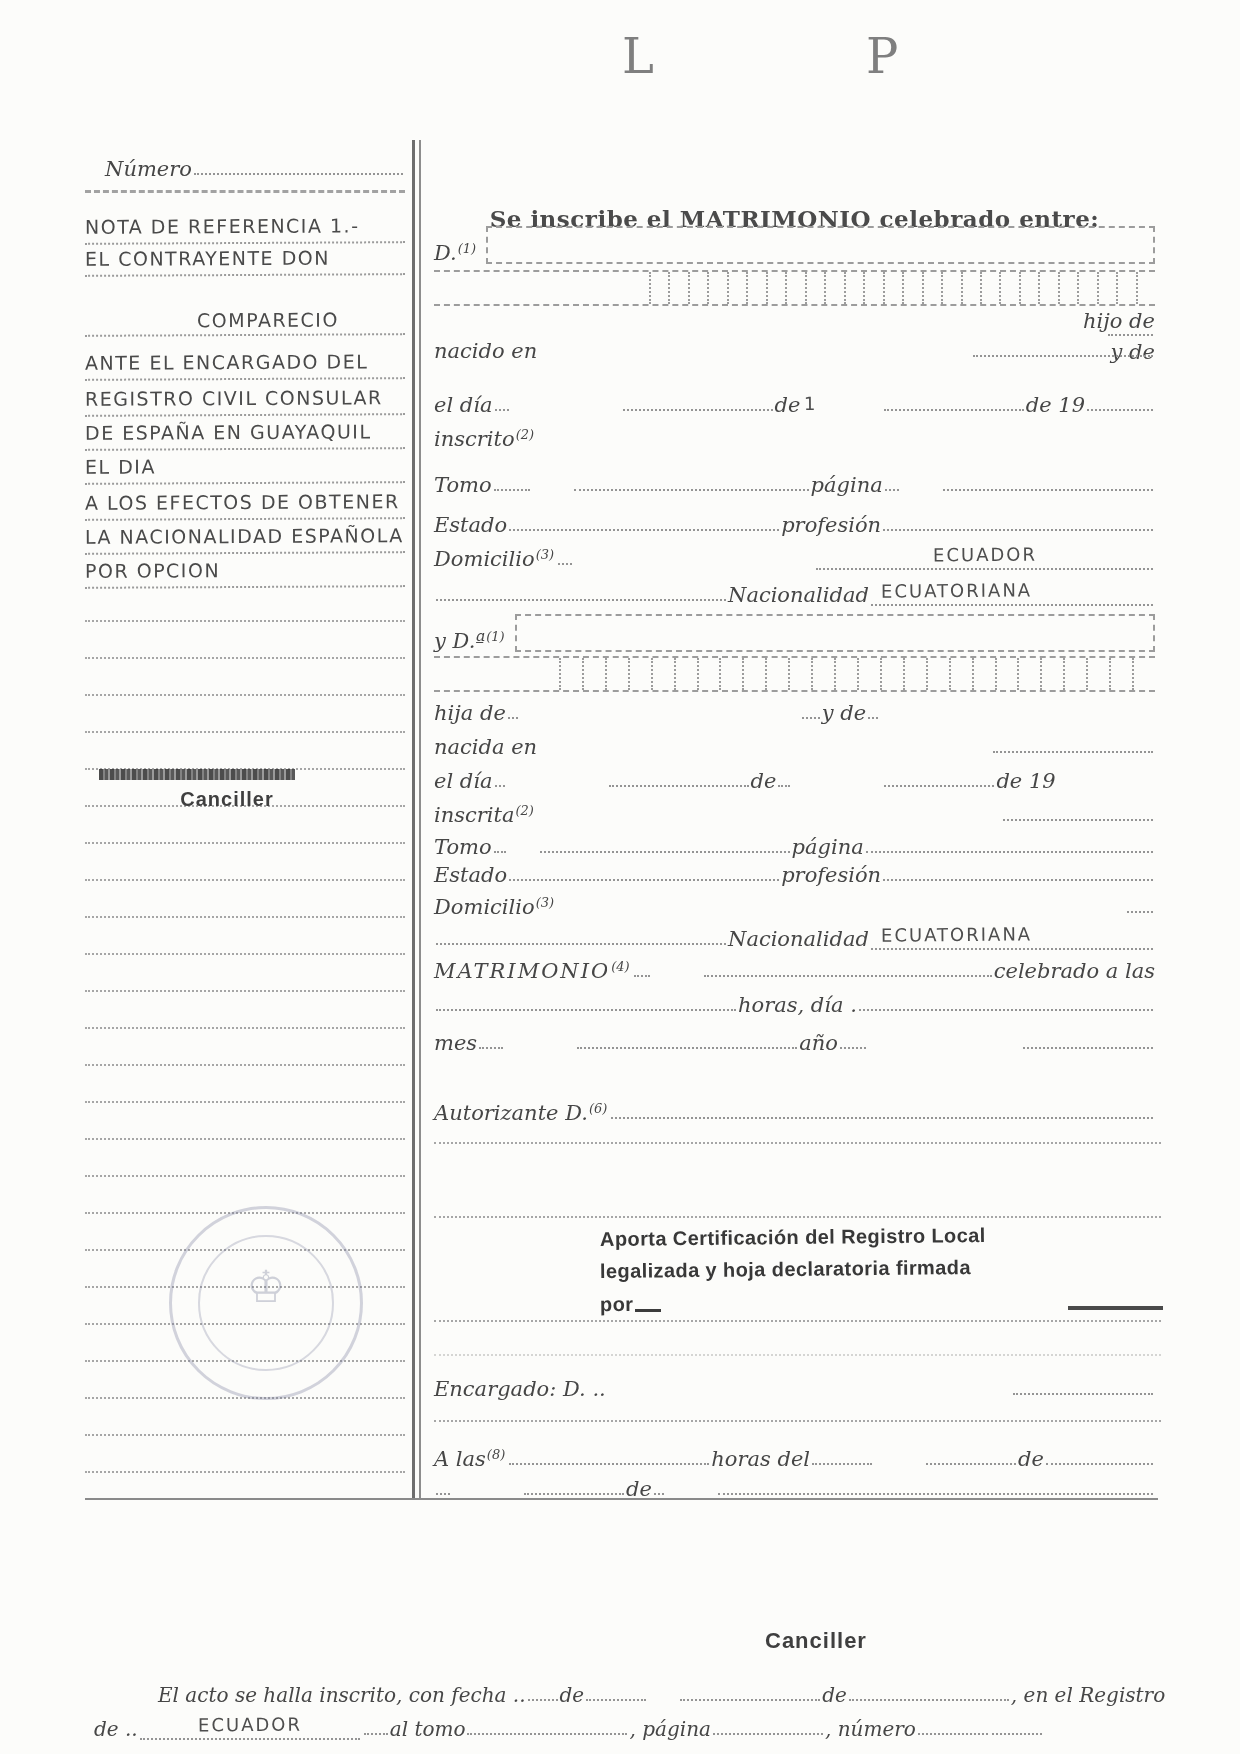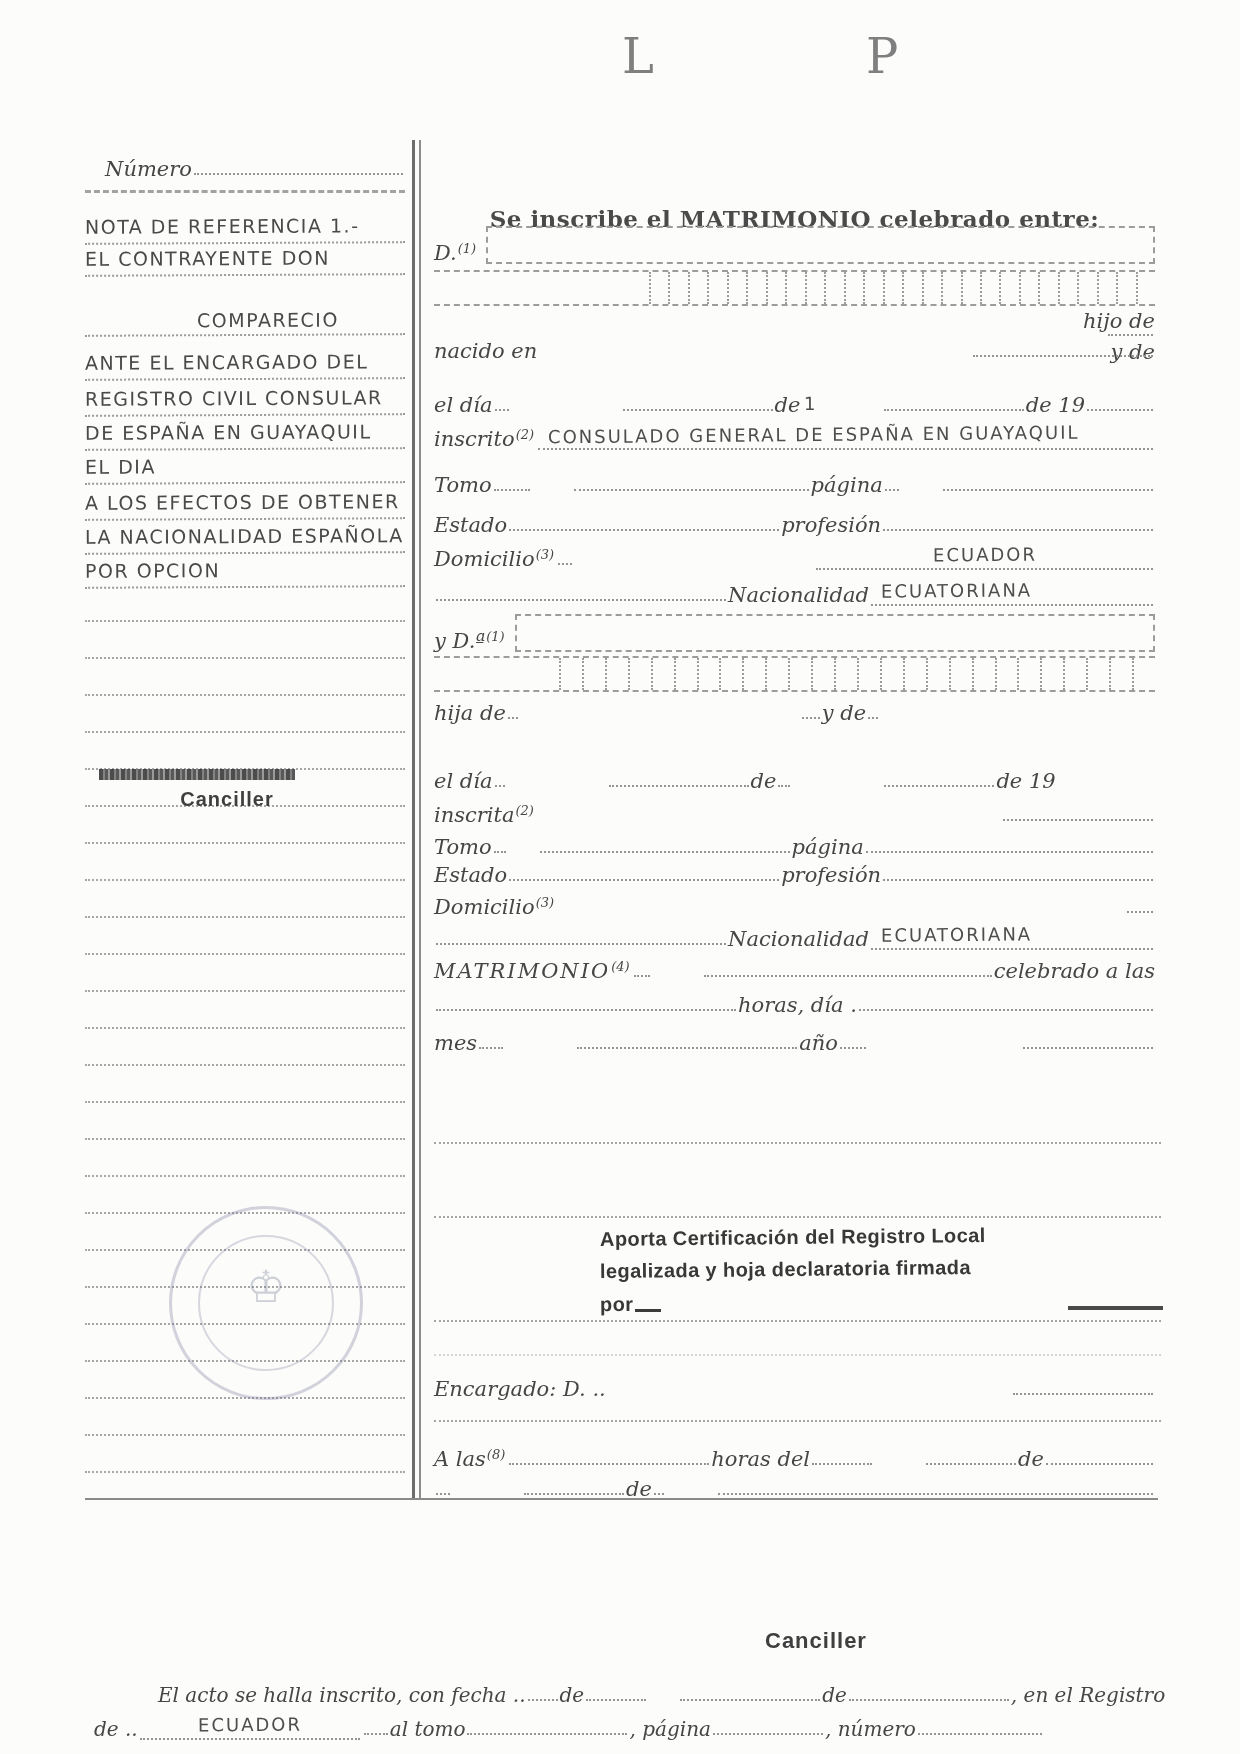--- a/index.html
+++ b/index.html
@@ -192,23 +192,20 @@
       <span class="hw" style="margin:0 4px 2px 4px;">1</span>
       <span class="sp" style="width:60px;"></span>
       <span class="d" style="width:140px;"></span>
       <span class="lbl">de 19</span>
       <span class="d df"></span>
     </div>
 
     <div class="row" style="top:420px;">
       <span class="lbl">inscrito</span>
       <sup class="fn">(2)</sup>
-      <span class="fillhw" style="flex:1;">
-        <span class="hw">CONSULADO GENERAL DE ESPAÑA EN GUAYAQUIL</span>
-      </span>
     </div>
 
     <div class="row" style="top:466px;">
       <span class="lbl">Tomo</span>
       <span class="d" style="width:36px;"></span>
       <span class="sp" style="width:40px;"></span>
       <span class="d" style="width:235px;"></span>
       <span class="lbl">página</span>
       <span class="d" style="width:14px;"></span>
       <span class="sp" style="width:40px;"></span>
@@ -280,20 +277,25 @@
     <div class="row" style="top:694px;">
       <span class="lbl">hija de</span>
       <span class="d" style="width:10px;"></span>
       <span class="sp" style="width:280px;"></span>
       <span class="d" style="width:18px;"></span>
       <span class="lbl">y de</span>
       <span class="d" style="width:10px;"></span>
       <span class="spf"></span>
     </div>
 
+    <div class="row" style="top:728px;">
+      <span class="lbl">nacida en</span>
+      <span class="spf"></span>
+      <span class="d" style="width:160px;"></span>
+    </div>
 
     <div class="row" style="top:762px;">
       <span class="lbl">el día</span>
       <span class="d" style="width:10px;"></span>
       <span class="sp" style="width:100px;"></span>
       <span class="d" style="width:140px;"></span>
       <span class="lbl">de</span>
       <span class="d" style="width:12px;"></span>
       <span class="sp" style="width:90px;"></span>
       <span class="d" style="width:110px;"></span>
@@ -358,20 +360,25 @@
       <span class="d" style="width:24px;"></span>
       <span class="sp" style="width:70px;"></span>
       <span class="d" style="width:220px;"></span>
       <span class="lbl">año</span>
       <span class="d" style="width:26px;"></span>
       <span class="spf"></span>
       <span class="d" style="width:130px;"></span>
     </div>
 
 
+    <div class="row" style="top:1094px;">
+      <span class="lbl">Autorizante D.</span>
+      <sup class="fn">(6)</sup>
+      <span class="d df"></span>
+    </div>
 
     <div class="rline" style="top:1142px;left:6px;"></div>
 
 
     <div class="rline" style="top:1216px;left:6px;"></div>
 
     <div class="stamped" style="left:172px;top:1226px;">Aporta Certificación del Registro Local</div>
     <div class="stamped" style="left:172px;top:1258px;">legalizada y hoja declaratoria firmada</div>
     <div class="row" style="top:1286px;left:172px;">
       <span class="stamped" style="position:static;margin-top:32px;">por</span>

